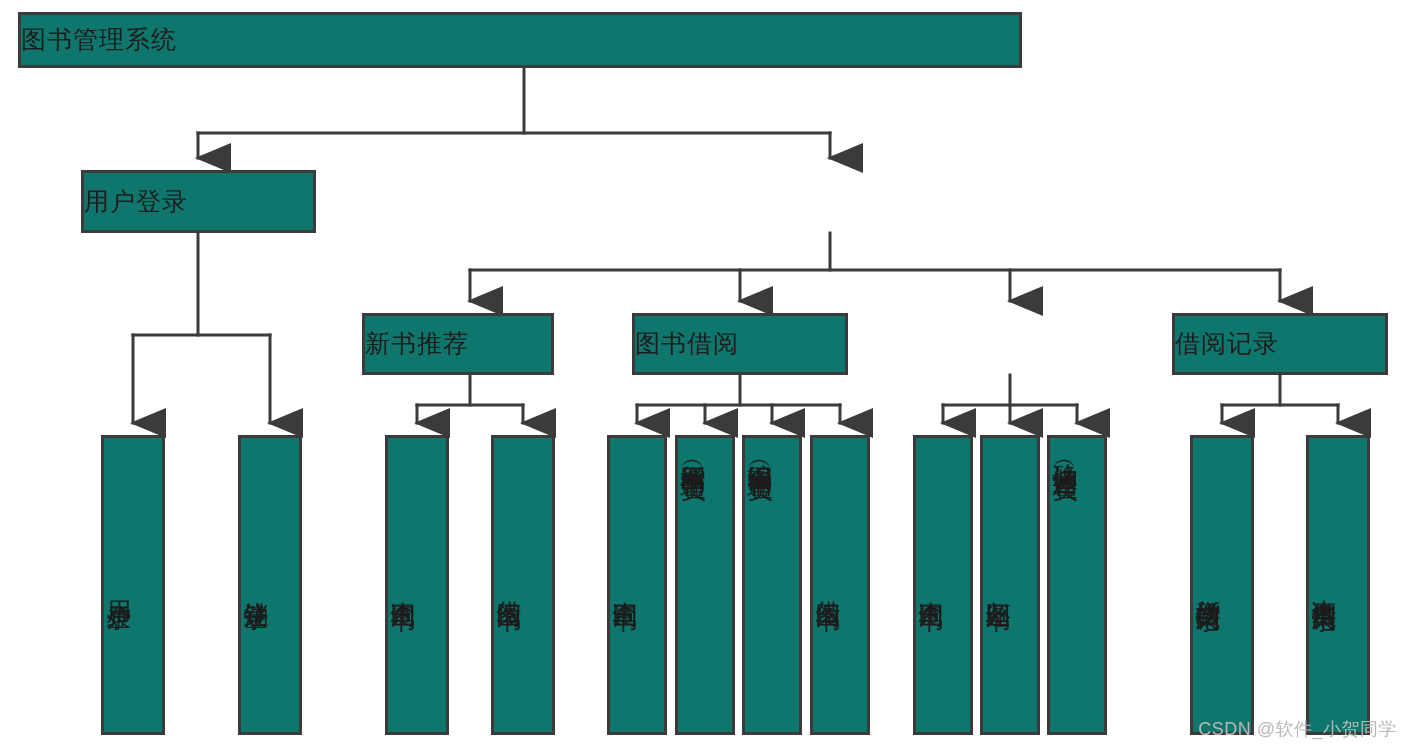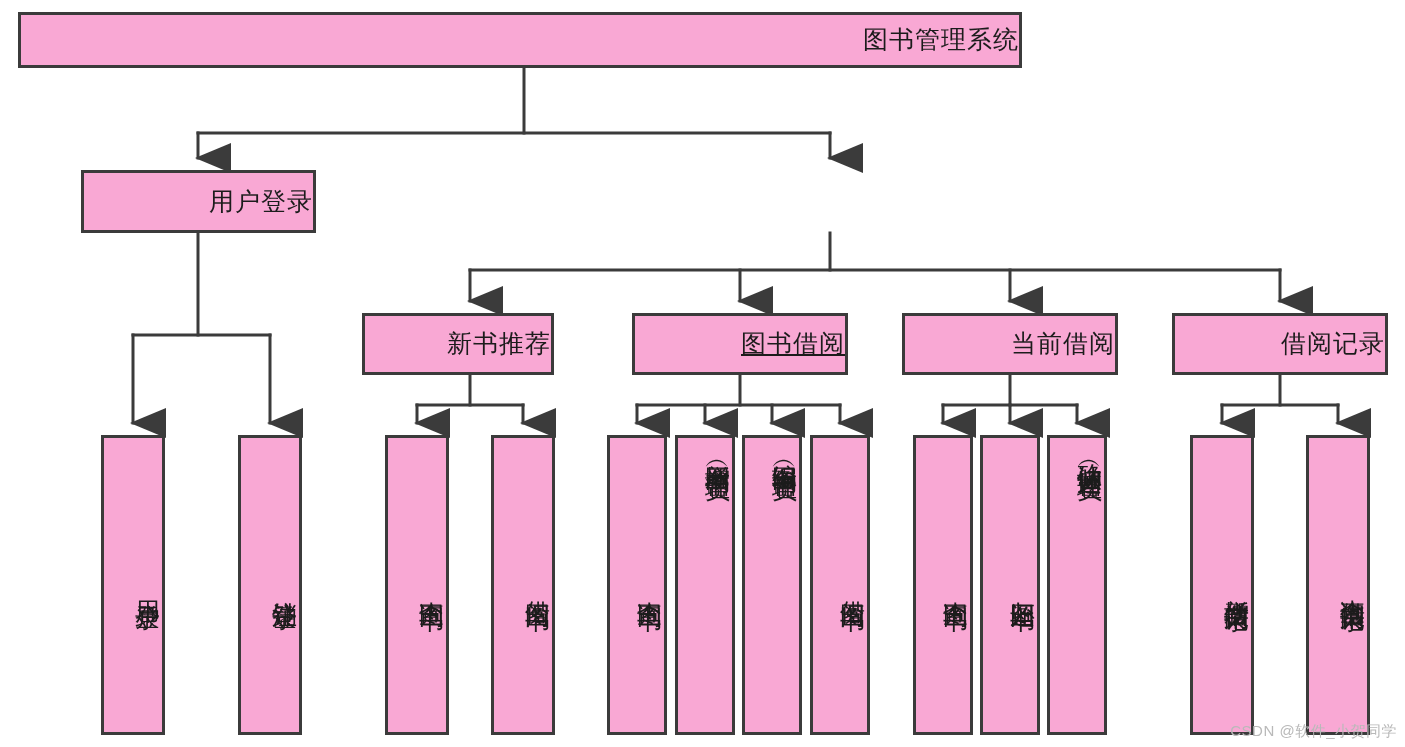--- a/index.html
+++ b/index.html
@@ -12,25 +12,25 @@
   }
   #stage{position:absolute;left:0;top:0;width:1405px;height:747px;}
 
   
   #wires{position:absolute;left:0;top:0;width:1405px;height:747px;}
 
   
   .node{
     position:absolute;
     box-sizing:border-box;
-    background:#f9a8d4;
+    background:#0f766e;
     border:3px solid #3b3b3b;
     display:flex;
     align-items:center;
-    justify-content:flex-end;
+    justify-content:flex-start;
     color:#1c1c1c;
     z-index:3;
   }
   .node.h{
     font-size:25px;
     letter-spacing:1px;
     line-height:1.1;
   }
   .node.root{font-size:25px;}
   
@@ -47,21 +47,21 @@
     white-space:nowrap;
     text-align:left;
   }
   
   .node.v.mid{align-items:center;padding-top:0;}
 
   
   #watermark{
     position:absolute;
     right:8px;bottom:6px;
-    font-size:15px;
+    font-size:18px;
     color:#b9b9b9;
     letter-spacing:.5px;
     z-index:6;
     white-space:nowrap;
   }
 </style>
 </head>
 <body>
 
 <div id="stage">
@@ -121,25 +121,22 @@
     <span>图书管理系统</span>
   </div>
 
   <div class="node h" style="left:81px;top:170px;width:235px;height:63px;">
     <span>用户登录</span>
   </div>
 
   <div class="node h" style="left:362px;top:313px;width:192px;height:62px;">
     <span>新书推荐</span>
   </div>
-  <div class="node h" style="left:632px;top:313px;width:216px;height:62px;text-decoration:underline;">
+  <div class="node h" style="left:632px;top:313px;width:216px;height:62px;">
     <span>图书借阅</span>
-  </div>
-  <div class="node h" style="left:902px;top:313px;width:216px;height:62px;">
-    <span>当前借阅</span>
   </div>
   <div class="node h" style="left:1172px;top:313px;width:216px;height:62px;">
     <span>借阅记录</span>
   </div>
 
   <div class="node v mid" style="left:101px;top:435px;width:64px;height:300px;">
     <span class="vlabel">用户登录</span>
   </div>
   <div class="node v mid" style="left:238px;top:435px;width:64px;height:300px;">
     <span class="vlabel">注销登录</span>

